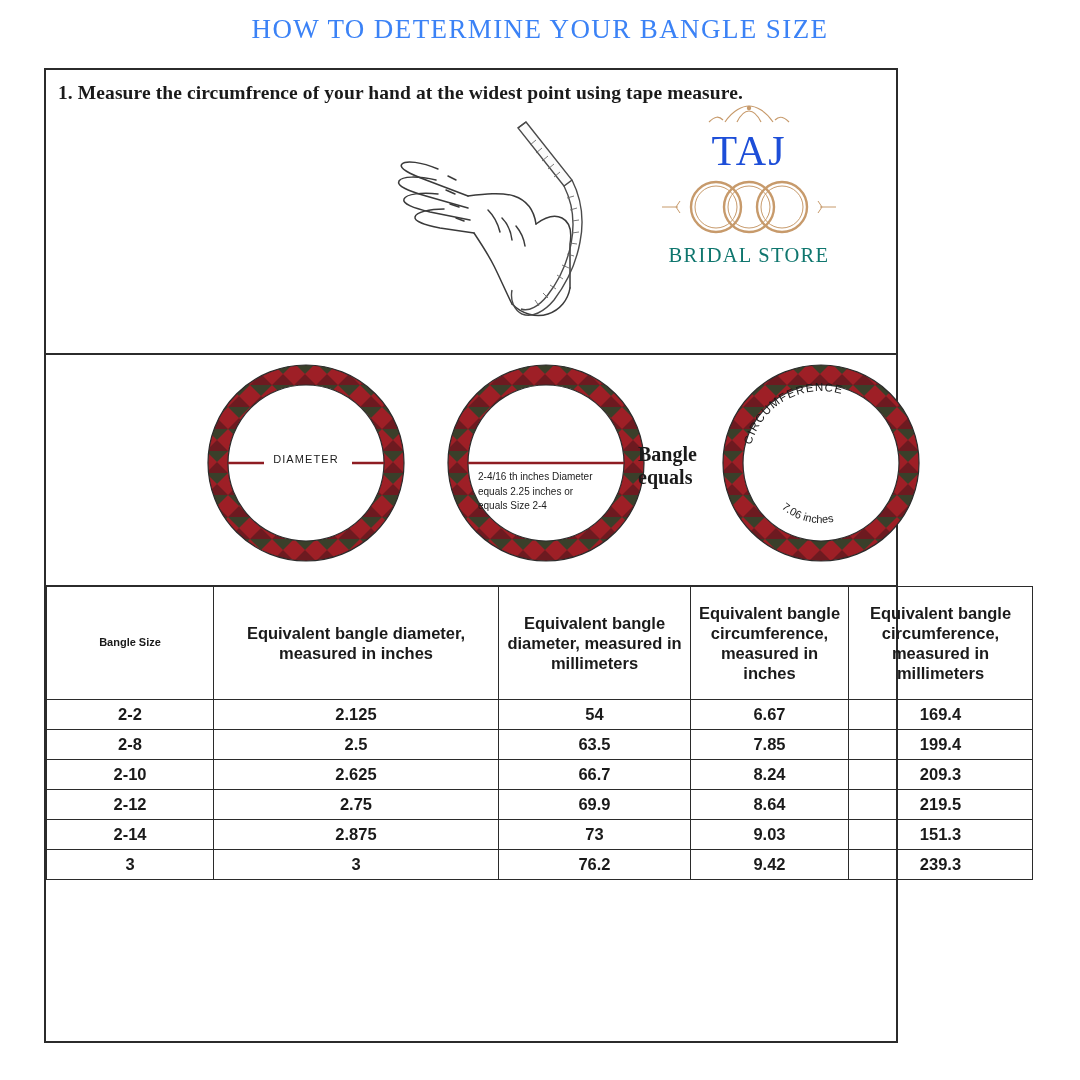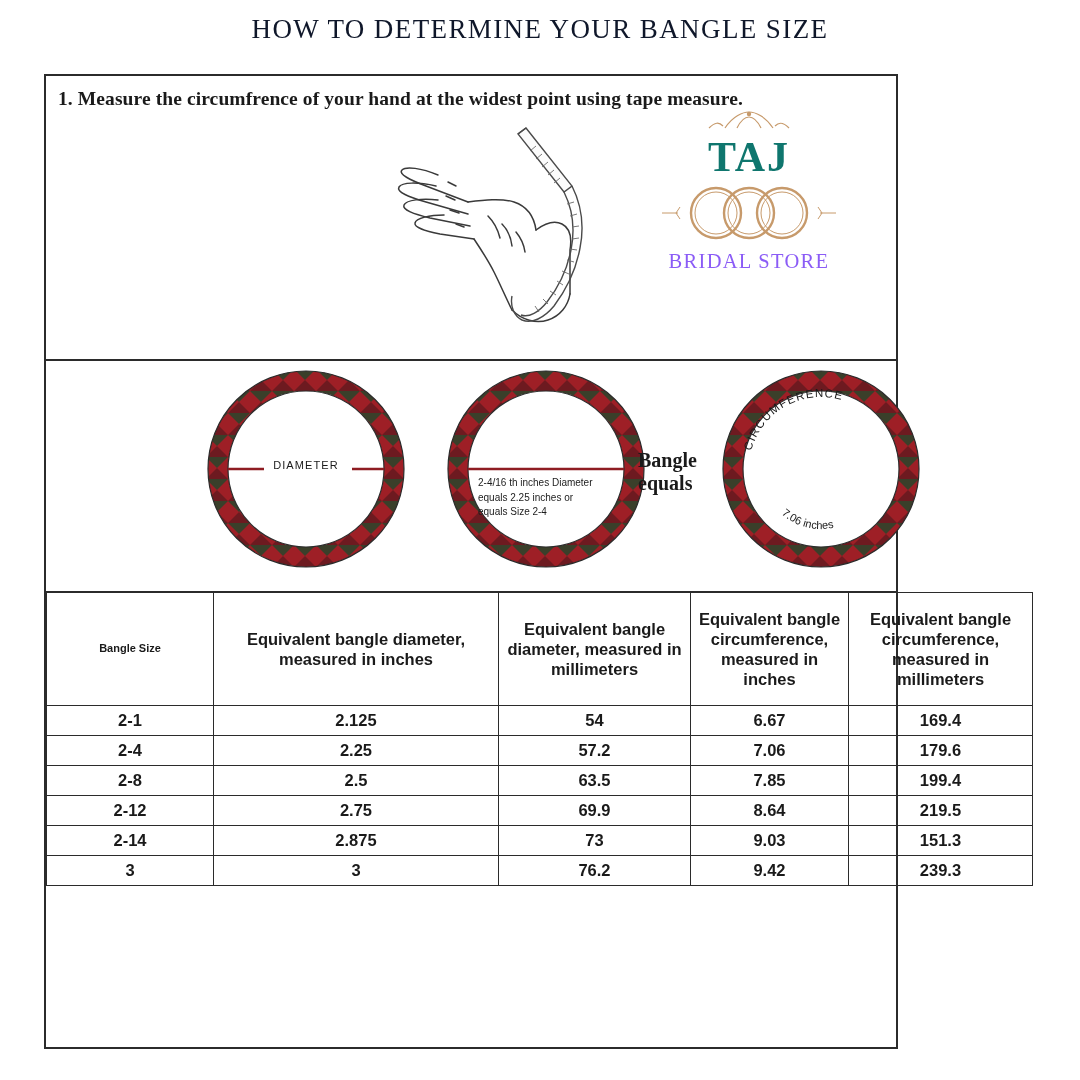--- a/index.html
+++ b/index.html
@@ -20,26 +20,26 @@
     height: 1080px;
     box-sizing: border-box;
   }
   .main-title {
     text-align: center;
     font-family: "Liberation Serif", serif;
     font-size: 27px;
     letter-spacing: 1.4px;
     font-weight: 400;
     padding-top: 14px;
-    color: #0f172a;
+    color: #3b82f6;
   }
   .outer-box {
     position: absolute;
     left: 44px;
-    top: 74px;
+    top: 68px;
     width: 854px;
     height: 975px;
     border: 2px solid #2b2b2b;
     box-sizing: border-box;
   }
   
   .step1 {
     position: relative;
     height: 285px;
     border-bottom: 2px solid #2b2b2b;
@@ -61,32 +61,32 @@
   }
   .logo-wrap {
     position: absolute;
     right: 32px;
     top: 34px;
     width: 230px;
     text-align: center;
   }
   .logo-taj {
     font-family: "Liberation Serif", serif;
-    font-weight: bold;
+    font-weight: normal;
     font-size: 42px;
     letter-spacing: 2px;
-    color: #0f766e;
+    color: #1d4ed8;
     line-height: 1;
     margin-top: 4px;
   }
   .logo-sub {
     font-family: "Liberation Serif", serif;
     font-size: 20.5px;
     letter-spacing: 1.3px;
-    color: #8b5cf6;
+    color: #0f766e;
     margin-top: 6px;
   }
   .logo-rings {
     margin-top: 4px;
     height: 62px;
   }
   .logo-crown {
     height: 22px;
   }
   
@@ -334,41 +334,41 @@
             <tr class="head-row">
               <th>Bangle Size</th>
               <th>Equivalent bangle diameter, measured in inches</th>
               <th>Equivalent bangle diameter, measured in millimeters</th>
               <th>Equivalent bangle circumference, measured in inches</th>
               <th>Equivalent bangle circumference, measured in millimeters</th>
             </tr>
           </thead>
           <tbody>
             <tr>
-              <td>2-1</td>
+              <td>2-2</td>
               <td>2.125</td>
               <td>54</td>
               <td>6.67</td>
               <td>169.4</td>
-            </tr>
-            <tr>
-              <td>2-4</td>
-              <td>2.25</td>
-              <td>57.2</td>
-              <td>7.06</td>
-              <td>179.6</td>
             </tr>
             <tr>
               <td>2-8</td>
               <td>2.5</td>
               <td>63.5</td>
               <td>7.85</td>
               <td>199.4</td>
             </tr>
             <tr>
+              <td>2-10</td>
+              <td>2.625</td>
+              <td>66.7</td>
+              <td>8.24</td>
+              <td>209.3</td>
+            </tr>
+            <tr>
               <td>2-12</td>
               <td>2.75</td>
               <td>69.9</td>
               <td>8.64</td>
               <td>219.5</td>
             </tr>
             <tr>
               <td>2-14</td>
               <td>2.875</td>
               <td>73</td>

